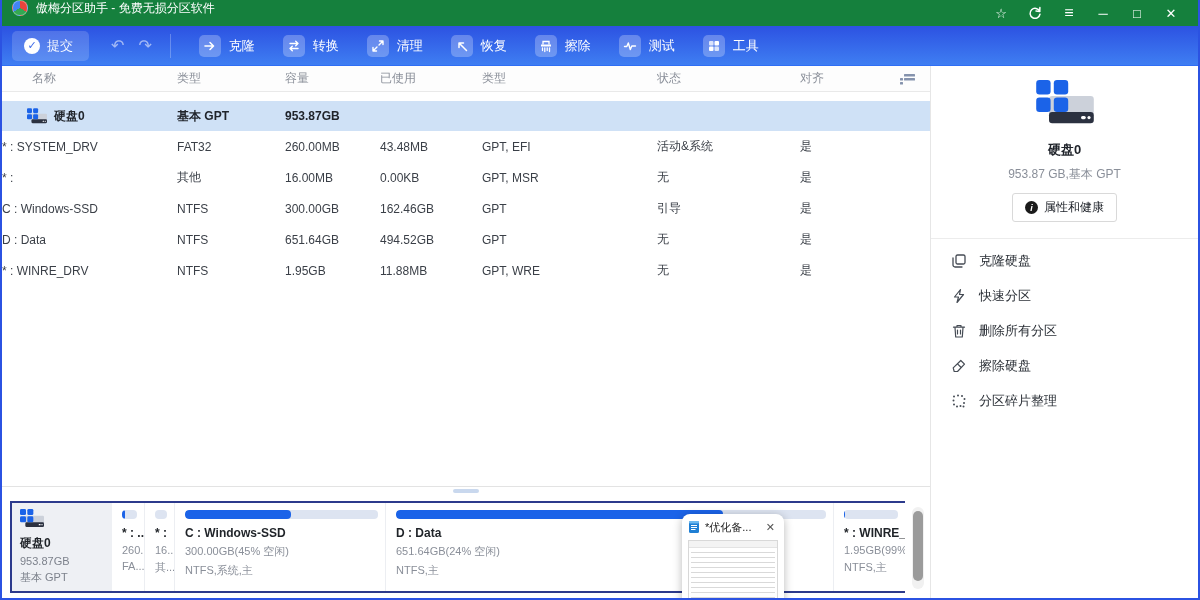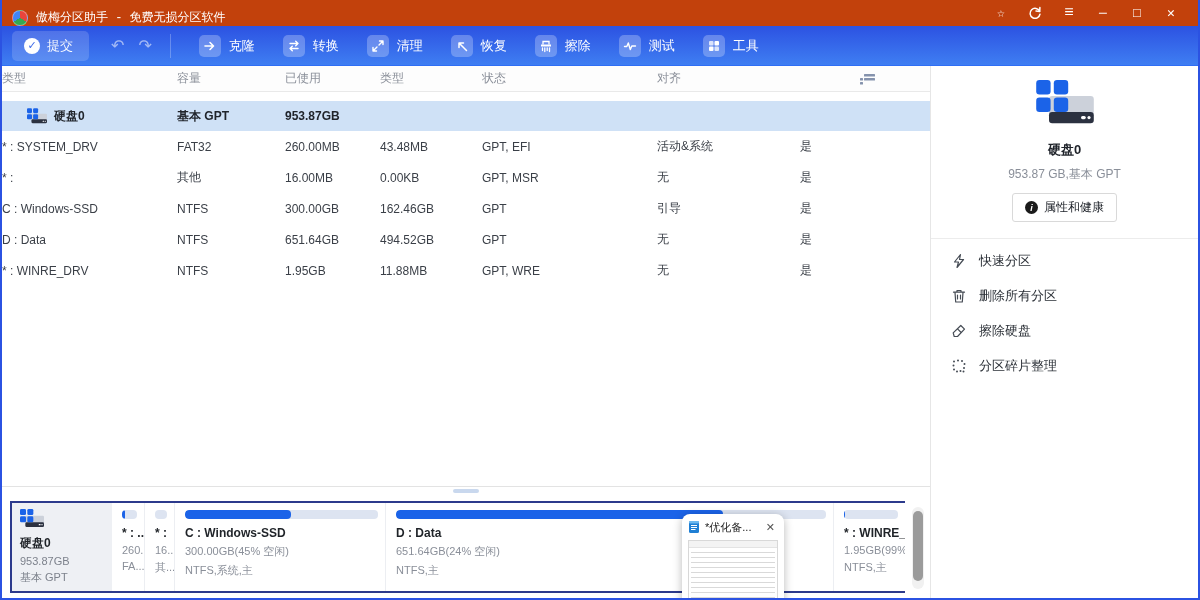--- a/index.html
+++ b/index.html
@@ -2,21 +2,21 @@
 <html><head>
 <meta charset="utf-8">
 <style>
   * { margin:0; padding:0; box-sizing:border-box; }
   html,body { width:1200px; height:600px; overflow:hidden; }
   body { font-family:"Liberation Sans","DejaVu Sans",sans-serif; font-size:12px; color:#3a3f47; background:#fff; }
   .app { position:relative; width:1200px; height:600px; display:flex; flex-direction:column; overflow:hidden;
          border-left:2px solid #2b52e2; border-right:2px solid #2b52e2; border-bottom:2px solid #2b52e2; }
 
   
-  .titlebar { height:26px; background:#c2410c; display:flex; align-items:flex-end; padding:0 10px; flex:0 0 auto;font-family:Liberation Mono, monospace; }
+  .titlebar { height:26px; background:#15803d; display:flex; align-items:flex-start; padding:0 10px; flex:0 0 auto; }
   .logo { width:16px; height:16px; border-radius:50%; margin-right:8px; flex:0 0 auto;
           background:conic-gradient(#e8453c 0 120deg,#34a853 120deg 240deg,#4285f4 240deg 360deg);
           border:1px solid rgba(255,255,255,.35); }
   .title { color:#fff; font-size:12px; }
   .tb-spacer { flex:1; }
   .tb-btn { width:34px; height:26px; display:flex; align-items:center; justify-content:center;
             color:#fff; font-size:13px; cursor:default; }
   .tb-btn svg { display:block; }
 
   
@@ -183,20 +183,21 @@
           </svg>
       </span>
         <span>工具</span>
     </div>
   </div>
 
   <div class="content">
     <div class="main">
 
       <div class="grid thead">
+        <span class="c1">名称</span>
         <span>类型</span>
         <span>容量</span>
         <span>已使用</span>
         <span>类型</span>
         <span>状态</span>
         <span>对齐</span>
         <span class="hico">
           <svg width="16" height="12" viewBox="0 0 16 12">
               <rect x="4" y="1" width="11" height="2.6" rx=".5" fill="#8593ad"></rect>
               <rect x="0" y="5" width="3" height="2.6" rx=".5" fill="#8593ad"></rect>
@@ -369,20 +370,27 @@
         <div class="rp-info">953.87 GB,基本 GPT</div>
         <div class="props-btn">
           <span class="info-i">i</span>
           <span>属性和健康</span>
         </div>
       </div>
       <div class="rp-sep"></div>
 
       <div class="rp-item">
         <svg width="16" height="16" viewBox="0 0 16 16">
+            <rect x="5" y="2" width="9" height="9" rx="1.5" fill="none" stroke="#454b54" stroke-width="1.3"></rect>
+            <path d="M11 14 H4 a2 2 0 0 1 -2 -2 V5" fill="none" stroke="#454b54" stroke-width="1.3" stroke-linecap="round"></path>
+          </svg>
+        <span>克隆硬盘</span>
+      </div>
+      <div class="rp-item">
+        <svg width="16" height="16" viewBox="0 0 16 16">
             <path d="M9.5 1.5 L3.5 9 h4 L6 14.5 L12.5 6.5 h-4 Z" fill="none" stroke="#454b54" stroke-width="1.2" stroke-linejoin="round"></path>
           </svg>
         <span>快速分区</span>
       </div>
       <div class="rp-item">
         <svg width="16" height="16" viewBox="0 0 16 16">
             <path d="M2.5 4.2 h11 M6 4 V2.5 h4 V4 M4 4.5 l.7 9.5 h6.6 l.7 -9.5 M6.5 7 v4 M9.5 7 v4" fill="none" stroke="#454b54" stroke-width="1.2" stroke-linecap="round" stroke-linejoin="round"></path>
           </svg>
         <span>删除所有分区</span>
       </div>

